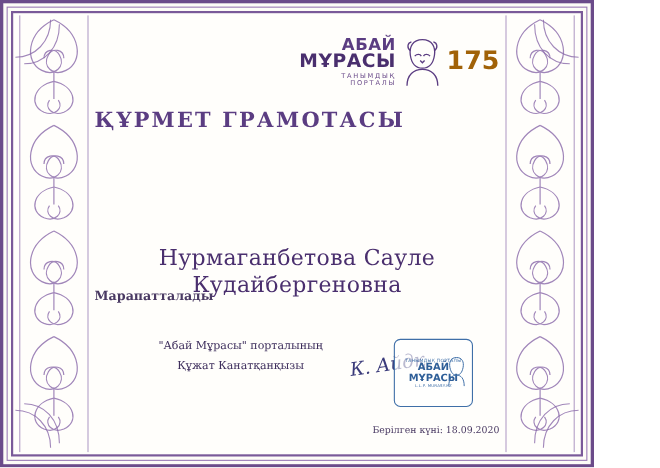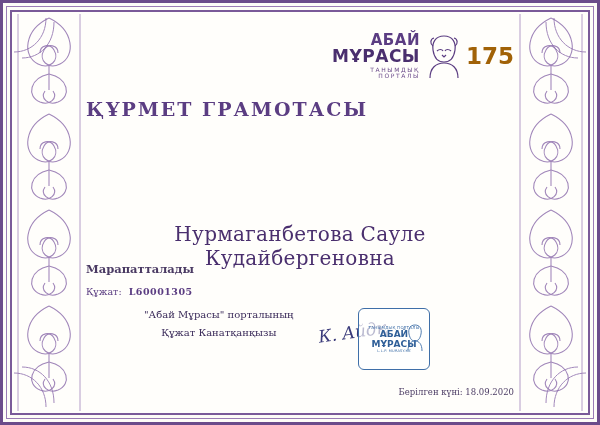--- a/index.html
+++ b/index.html
@@ -5,21 +5,21 @@
   html, body {
     margin: 0;
     padding: 0;
     background: #ffffff;
   }
   body {
     font-family: "Liberation Serif", serif;
   }
   .certificate {
     position: relative;
-    width: 600px;
+    width: 540px;
     height: 425px;
     background: #fdfcf7;
     overflow: hidden;
   }
   
   .frame-outer {
     position: absolute;
     inset: 0;
     border: 3px solid #6b4b8a;
     box-sizing: border-box;
@@ -412,24 +412,20 @@
       </div>
       <div class="logo-175">175</div>
     </div>
 
     <div class="title">ҚҰРМЕТ ГРАМОТАСЫ</div>
 
 
     <div class="recipient">Нурмаганбетова Сауле Кудайбергеновна</div>
     <div class="awarded">Марапатталады</div>
 
-    <div class="docnum">
-      <span>Құжат:</span>
-      <span class="val">L60001305</span>
-    </div>
 
     <div class="sign-block">
       <div>"Абай Мұрасы" порталының</div>
       <div>Құжат Канатқанқызы</div>
     </div>
 
     <div class="signature">К. Айдқ</div>
 
     <div class="seal">
       <div class="seal-inner">

